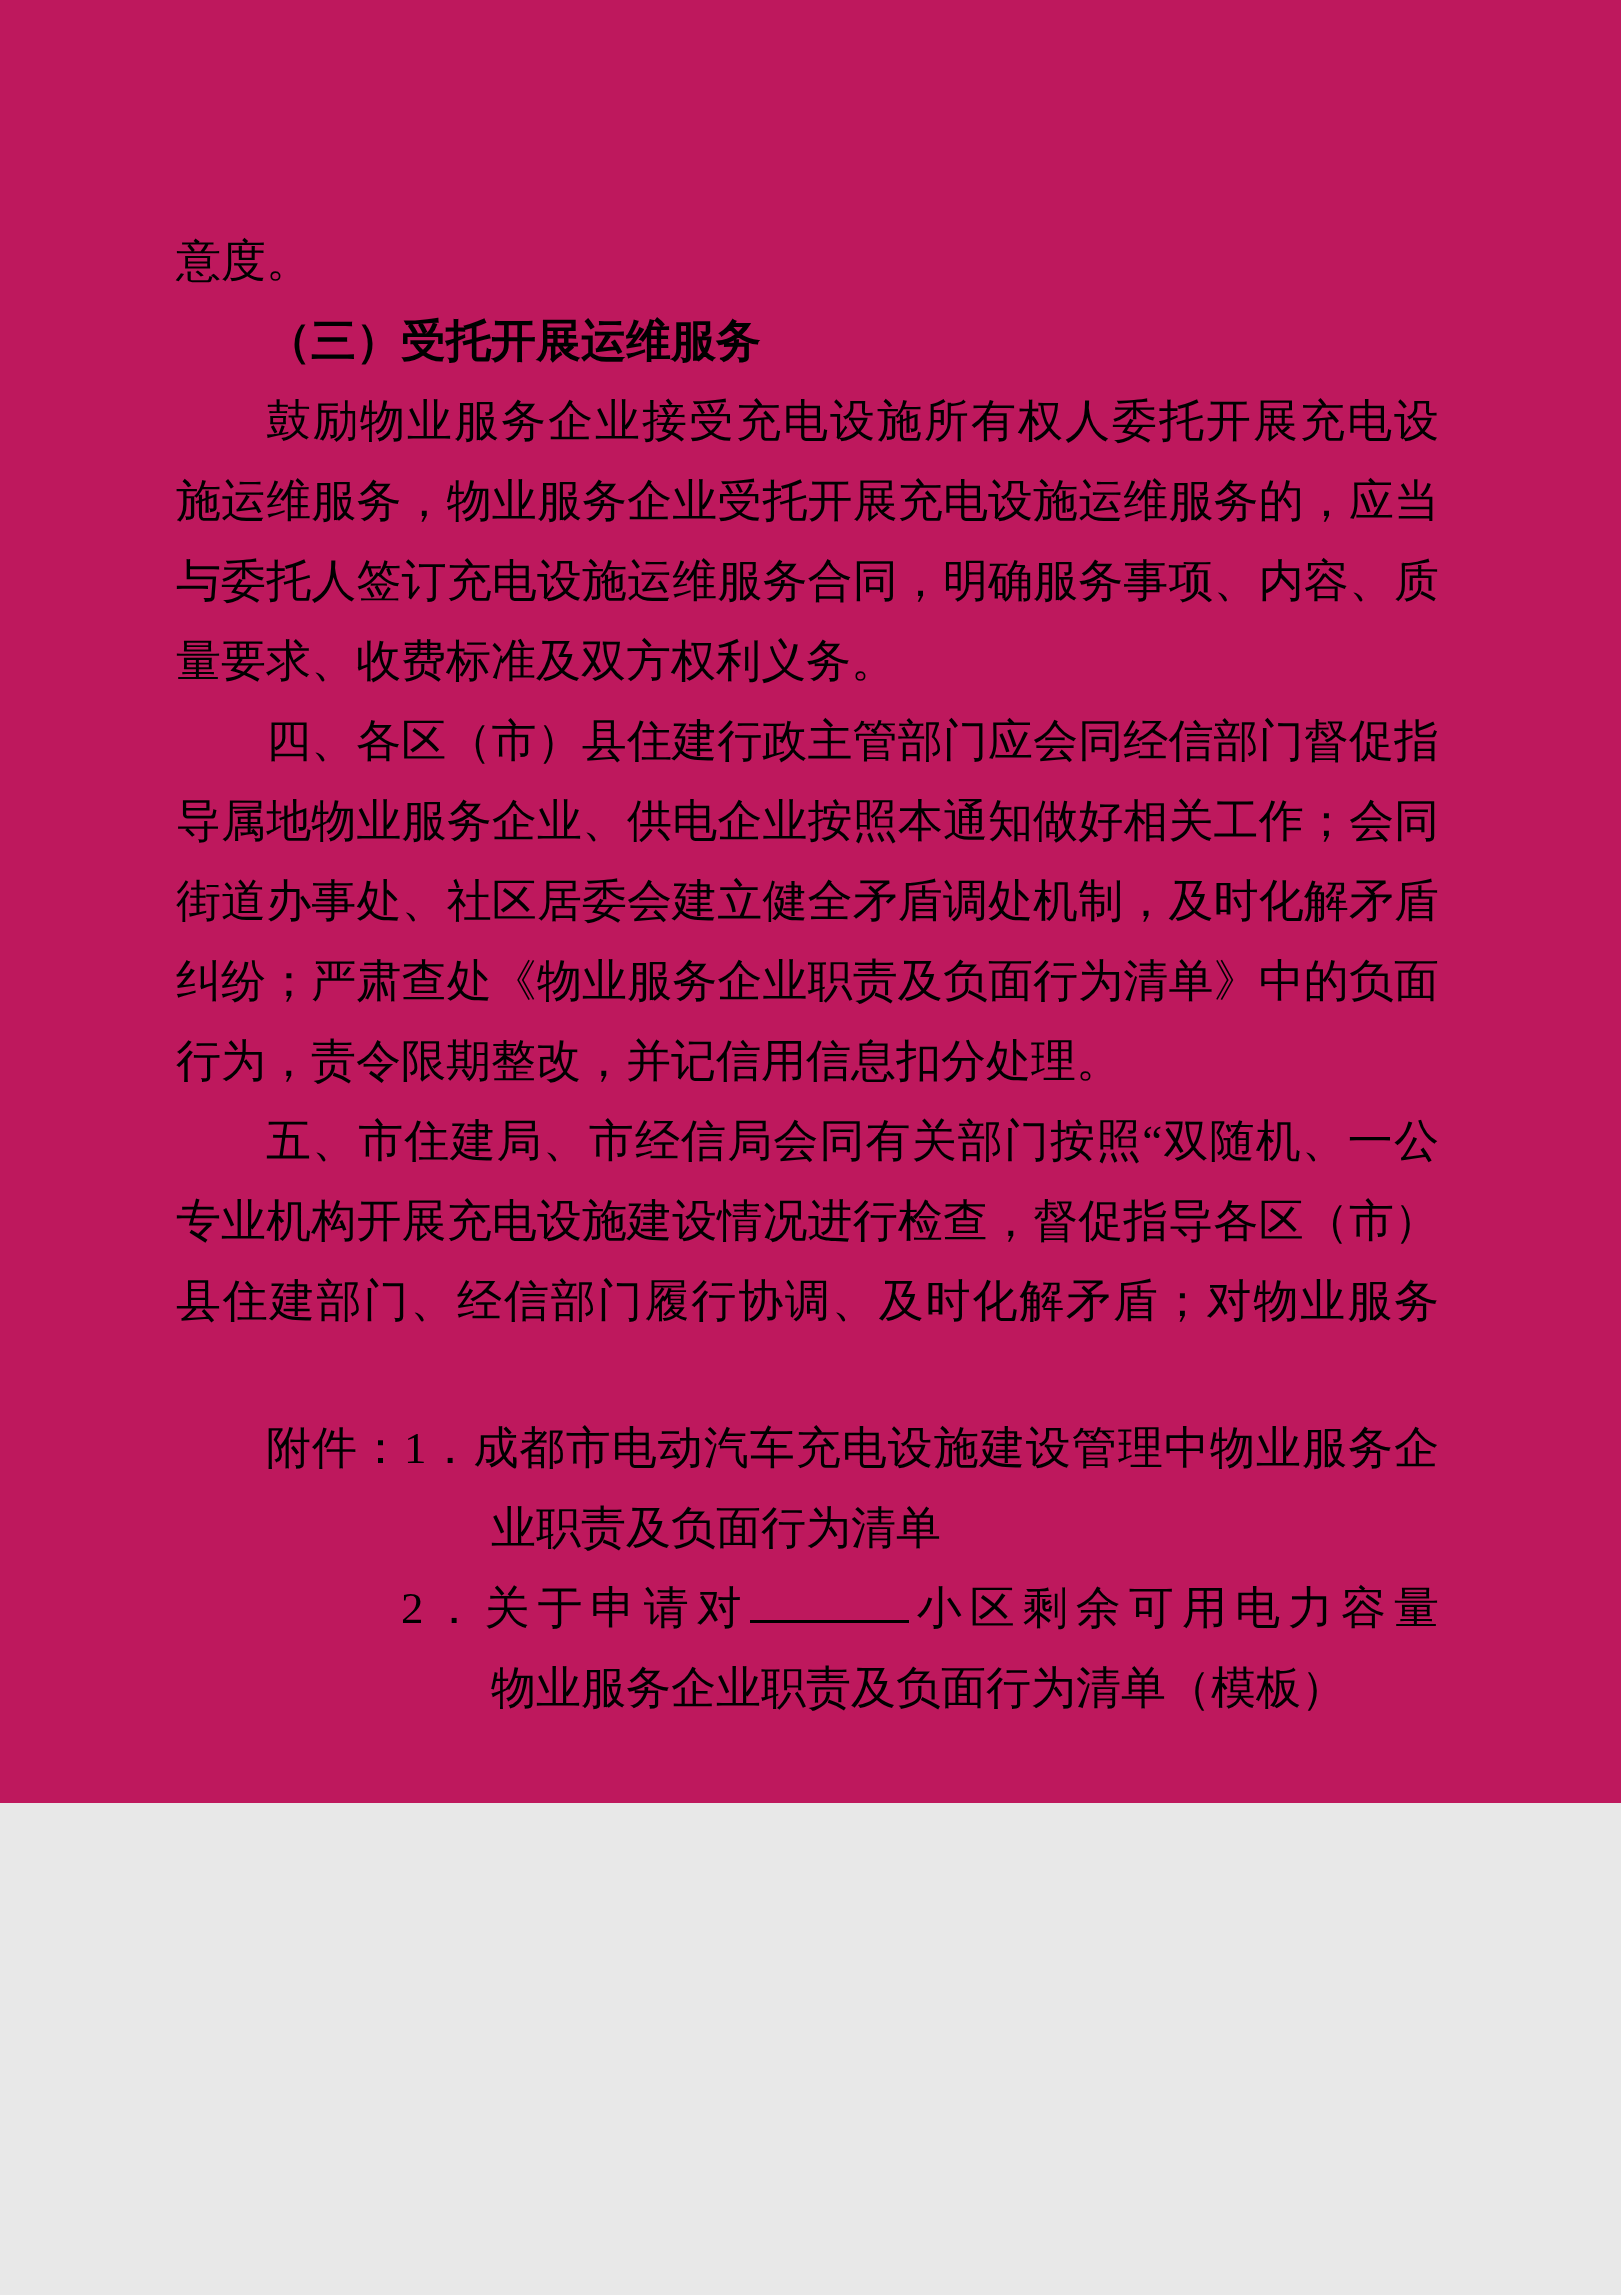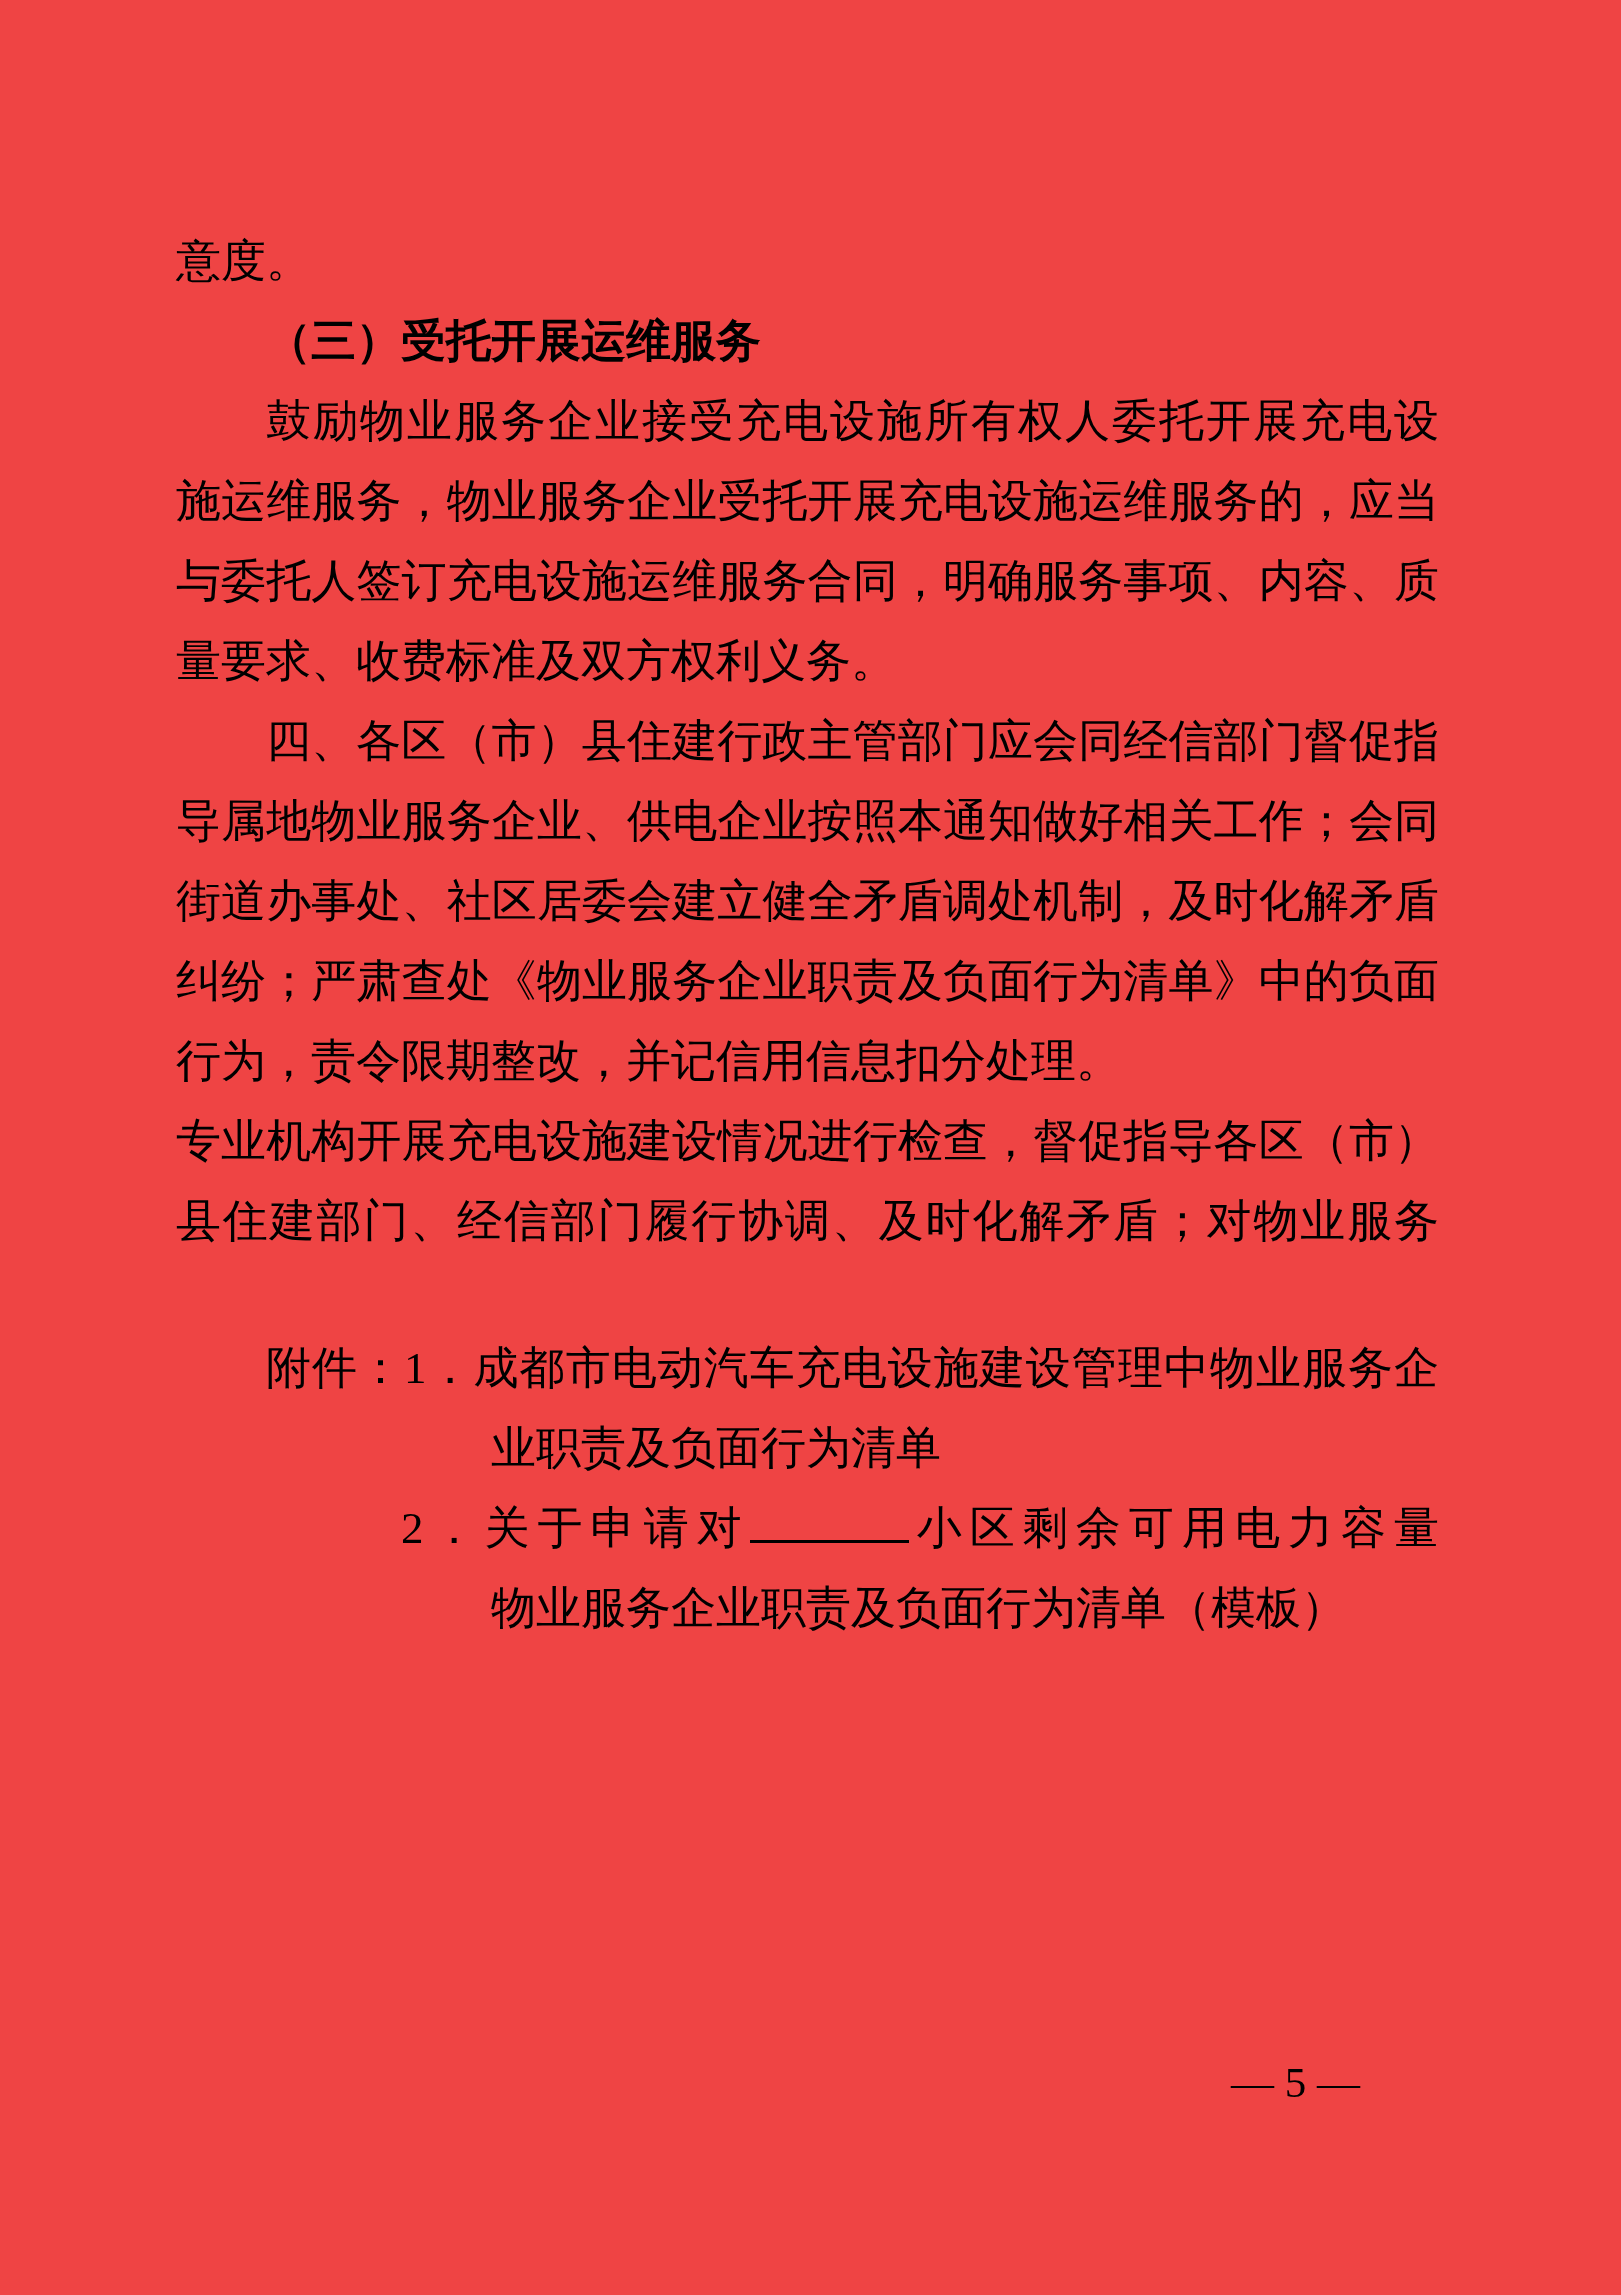--- a/index.html
+++ b/index.html
@@ -3,23 +3,23 @@
 <meta charset="utf-8">
 <style>
   html, body {
     margin: 0;
     padding: 0;
     background: #e8e8e8;
   }
   .page {
     position: relative;
     width: 1622px;
-    height: 2295px;
+    height: 1803px;
     margin: 0 auto;
-    background: #ef4444;
+    background: #be185d;
     color: #000000;
     font-family: "Liberation Serif", "DejaVu Serif", serif;
     overflow: hidden;
   }
   .text-block {
     position: absolute;
     left: 176px;
     top: 221px;
     width: 1263px;
   }
@@ -79,20 +79,21 @@
     <div class="line fill">施运维服务，物业服务企业受托开展充电设施运维服务的，应当</div>
     <div class="line fill">与委托人签订充电设施运维服务合同，明确服务事项、内容、质</div>
     <div class="line short">量要求、收费标准及双方权利义务。</div>
 
     <div class="line fill ind2">四、各区（市）县住建行政主管部门应会同经信部门督促指</div>
     <div class="line fill">导属地物业服务企业、供电企业按照本通知做好相关工作；会同</div>
     <div class="line fill">街道办事处、社区居委会建立健全矛盾调处机制，及时化解矛盾</div>
     <div class="line fill">纠纷；严肃查处《物业服务企业职责及负面行为清单》中的负面</div>
     <div class="line short">行为，责令限期整改，并记信用信息扣分处理。</div>
 
+    <div class="line fill ind2">五、市住建局、市经信局会同有关部门按照“双随机、一公</div>
     <div class="line fill">专业机构开展充电设施建设情况进行检查，督促指导各区（市）</div>
     <div class="line fill">县住建部门、经信部门履行协调、及时化解矛盾；对物业服务</div>
 
     <div class="spacer"></div>
 
     <div class="line fill ind2">附件：1．成都市电动汽车充电设施建设管理中物业服务企</div>
     <div class="line short ind-cont">业职责及负面行为清单</div>
 
     <div class="line fill ind-num">
       <span>2．关于申请对</span><span class="blank blank-w180"></span><span>小区剩余可用电力容量</span>

